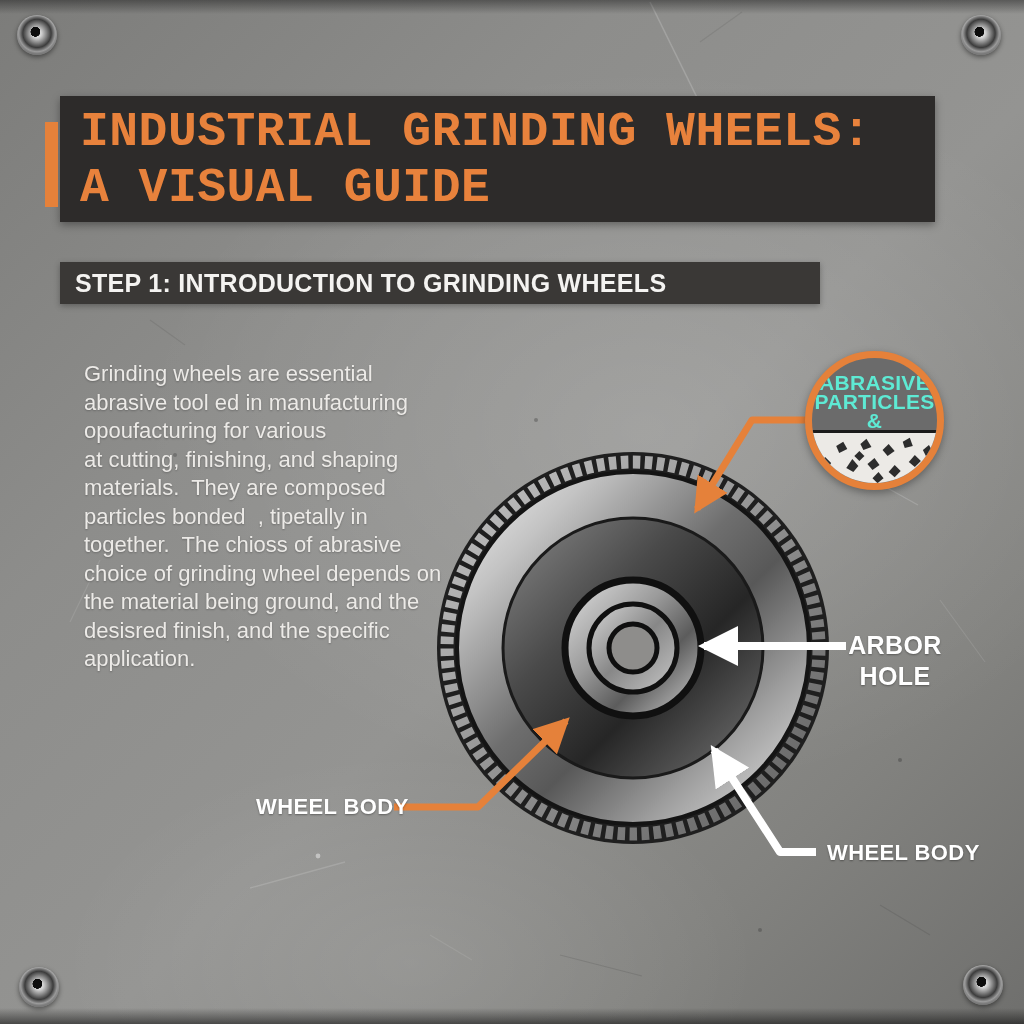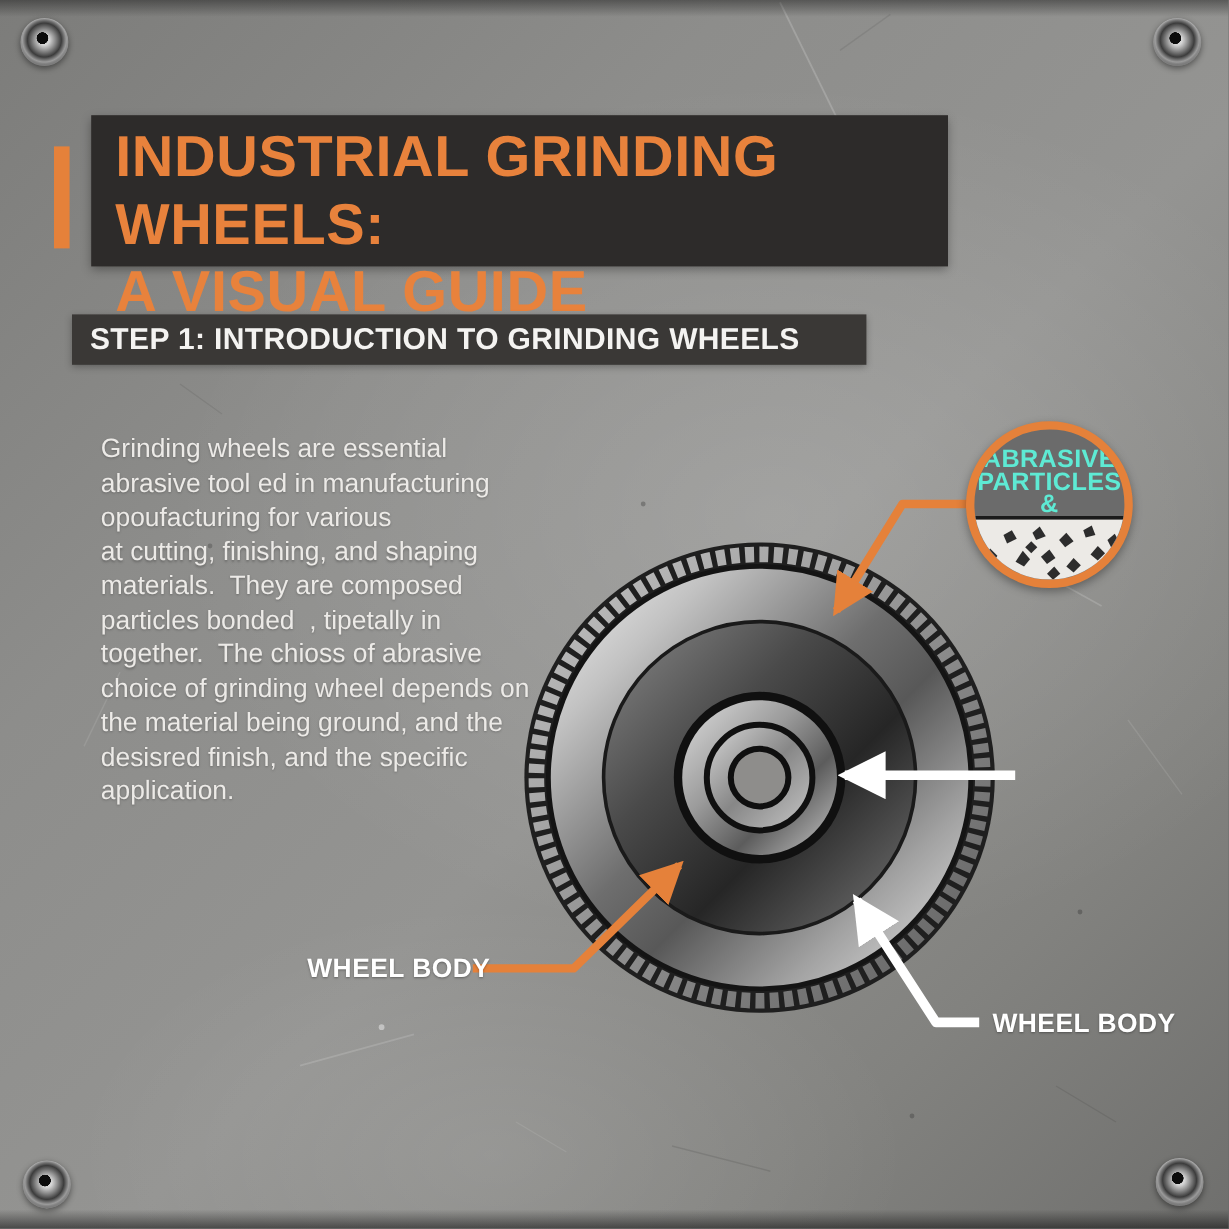--- a/index.html
+++ b/index.html
@@ -22,26 +22,26 @@
     background:
       radial-gradient(circle at 46% 42%, #0c0c0c 0 15%, rgba(0,0,0,0) 16%),
       radial-gradient(circle at 50% 46%, #d6d6d6 14%, #8f8f8f 30%, #3c3c3c 48%, #9b9b9b 62%, #474747 78%, #868686 92%);
     box-shadow:0 2px 5px rgba(0,0,0,.45), inset 0 0 2px rgba(255,255,255,.4);
   }
   .screw.tl{left:17px;top:15px;}
   .screw.tr{left:961px;top:15px;}
   .screw.bl{left:19px;top:967px;}
   .screw.br{left:963px;top:965px;}
 
-  .title-banner{position:absolute;left:76px;top:96px;width:714px;height:126px;
-    background:#2d2b2a;z-index:4;box-shadow:0 3px 8px rgba(0,0,0,.35);}
+  .title-banner{position:absolute;left:60px;top:96px;width:875px;height:126px;
+    background:#2d2b2a;z-index:4;box-shadow:0 3px 8px rgba(0,0,0,.35);font-family:Liberation Mono, monospace;}
   .title-accent{position:absolute;left:45px;top:122px;width:13px;height:85px;background:#e5813a;z-index:5;}
   .title-text{margin:0;padding:8px 0 0 20px;font-size:48px;line-height:56px;font-weight:bold;
     letter-spacing:.5px;color:#e8823c;white-space:pre-line;}
-  .step-banner{position:absolute;left:60px;top:262px;width:662px;height:42px;
+  .step-banner{position:absolute;left:60px;top:262px;width:760px;height:42px;
     background:#3a3836;z-index:4;box-shadow:0 2px 6px rgba(0,0,0,.3);}
   .step-text{margin:0;padding-left:15px;font-size:25px;line-height:42px;font-weight:bold;
     letter-spacing:.3px;color:#f4f3f1;}
 
   .intro{position:absolute;left:74px;top:350px;width:420px;z-index:4;margin:10px;
     font-size:22px;line-height:28.5px;color:#eceae7;white-space:pre-wrap;
     text-shadow:0 1px 2px rgba(0,0,0,.25);}
 
   .diagram-svg{position:absolute;inset:0;z-index:2;}
 
@@ -187,17 +187,19 @@
           <path d="M110 16 l6 -5 l4 7 l-7 4 z"></path>
           <path d="M14 44 l5 -6 l6 5 l-5 5 z"></path>
           <path d="M60 44 l6 -6 l5 6 l-6 5 z"></path>
           <path d="M104 40 l6 -6 l5 6 l-6 5 z"></path>
           <path d="M42 22 l5 -5 l5 5 l-5 5 z"></path>
         </g>
       </svg>
     </div>
   </div>
 
+  <div class="label label-arbor">ARBOR
+HOLE</div>
   <div class="label label-wb-left">WHEEL BODY</div>
   <div class="label label-wb-right">WHEEL BODY</div>
 
   <div class="vignette"></div>
 </div>
 
 </body></html>

